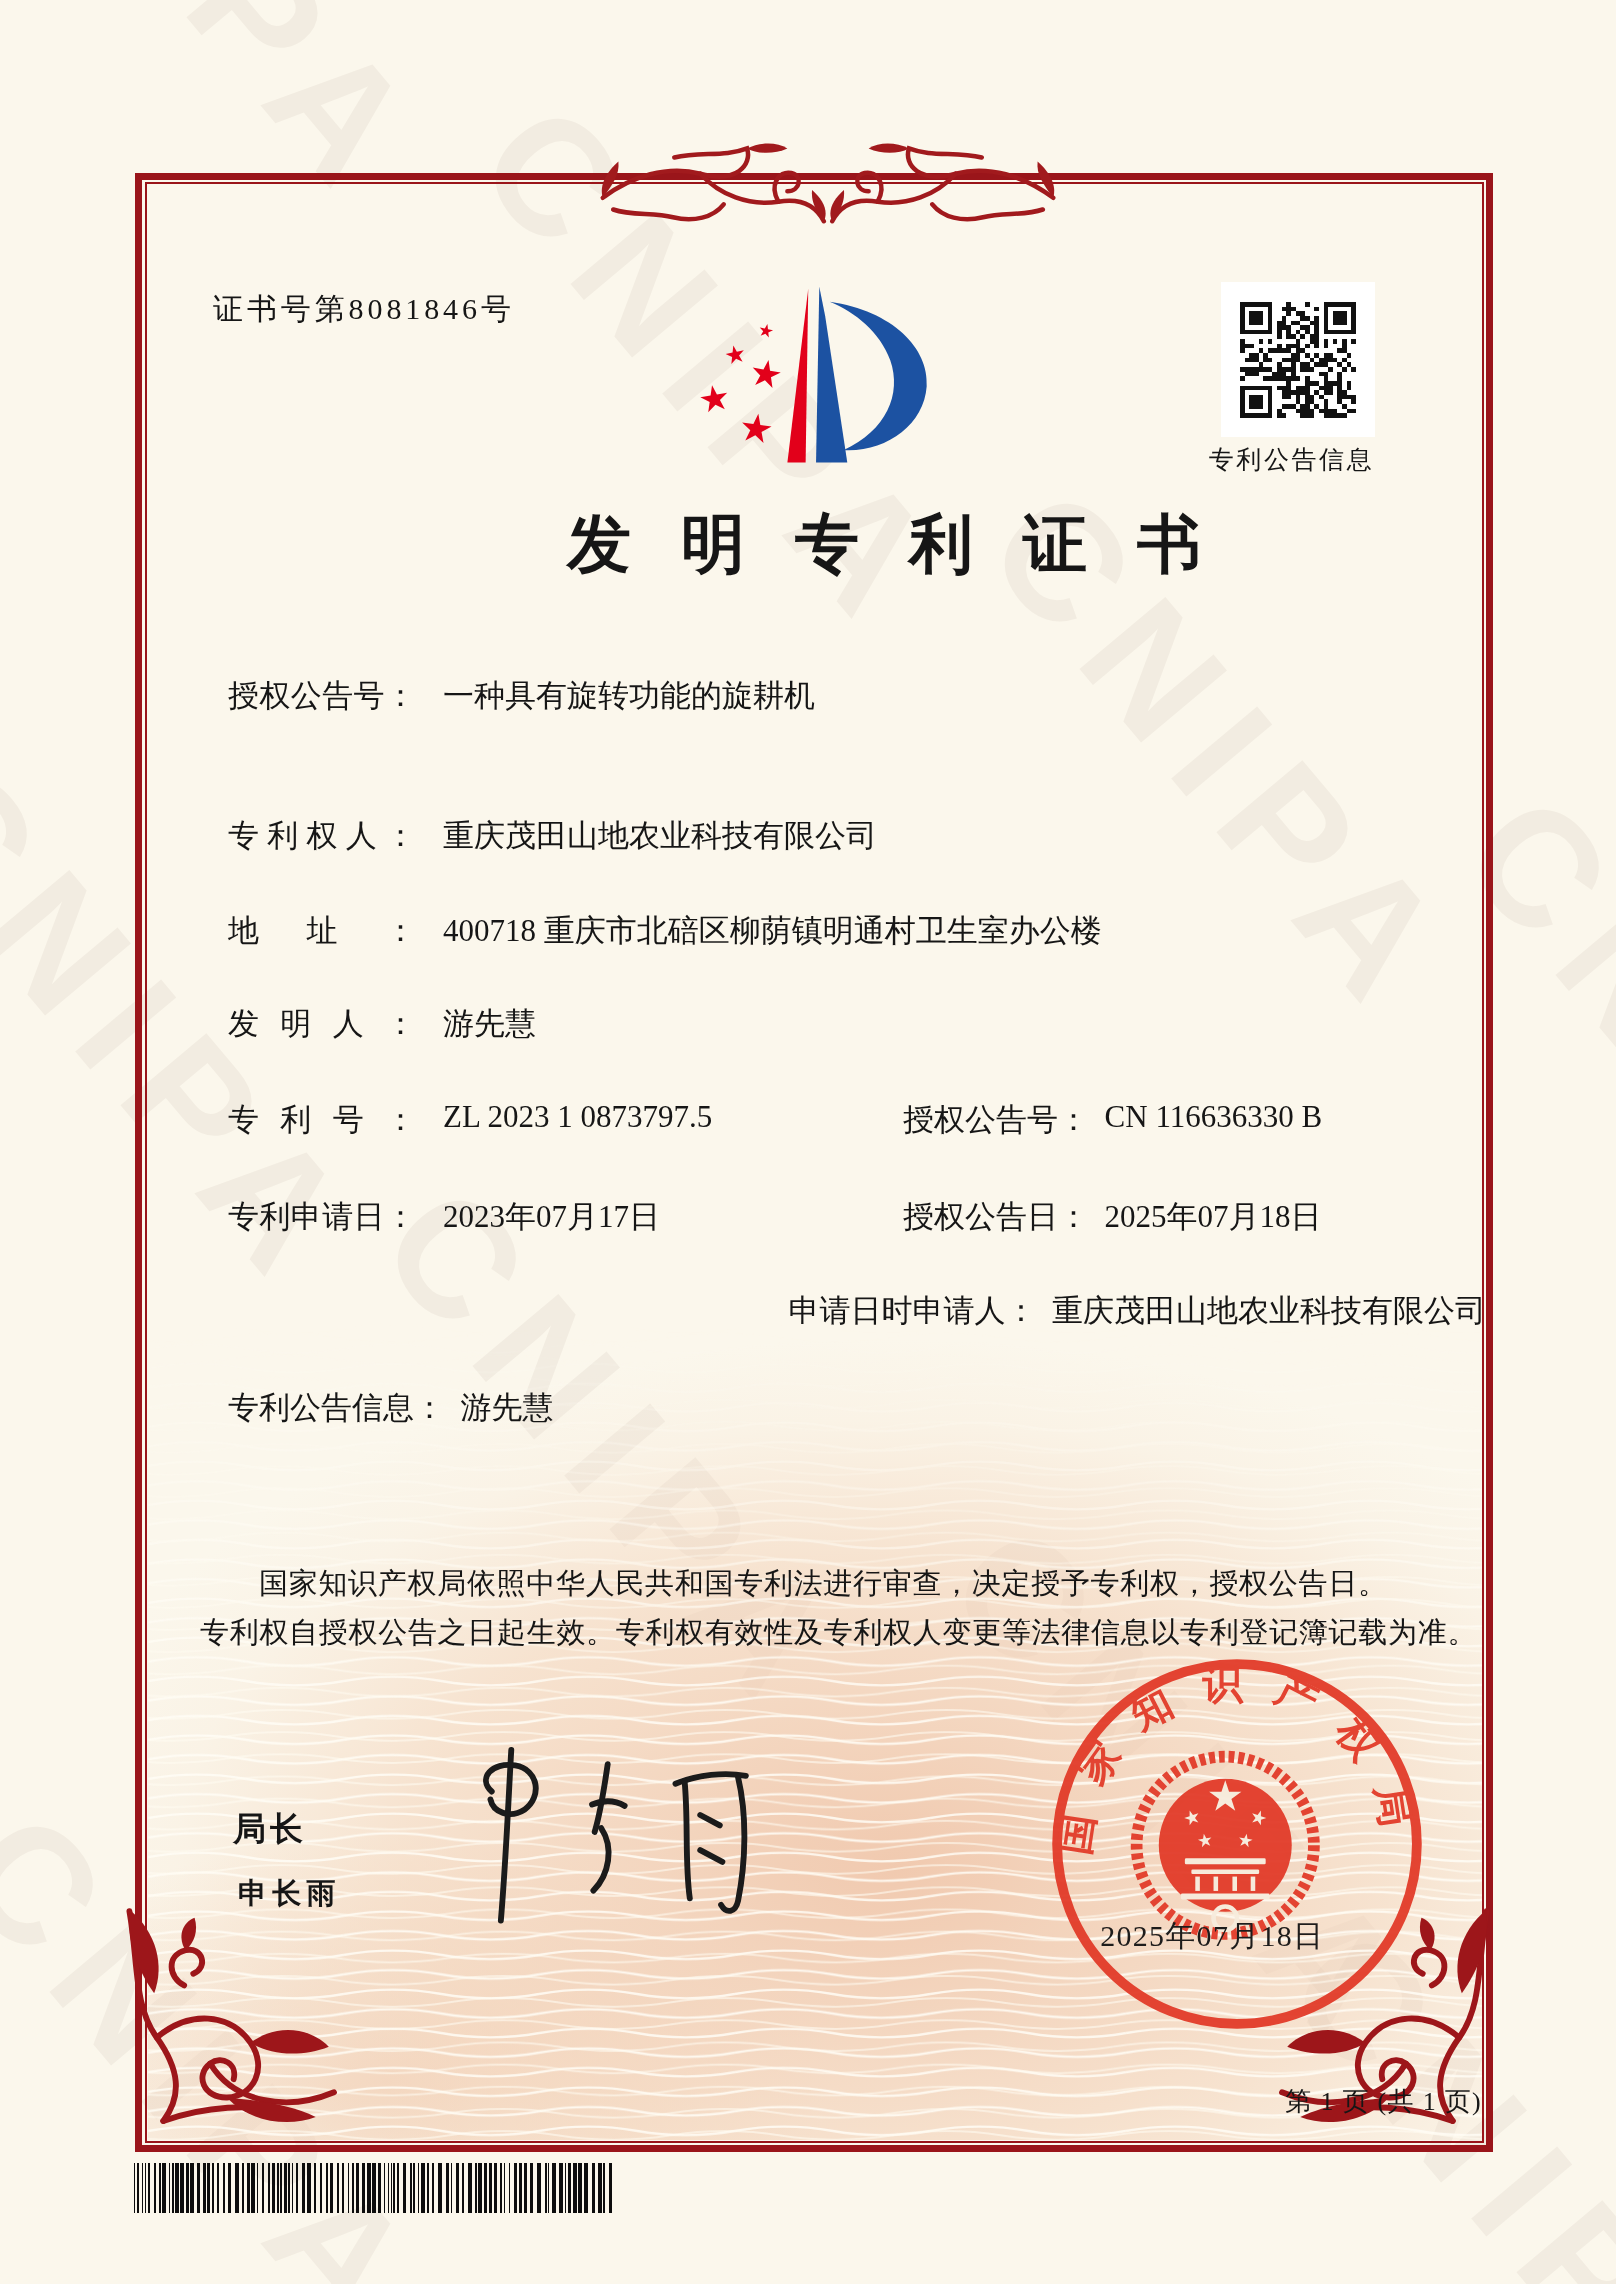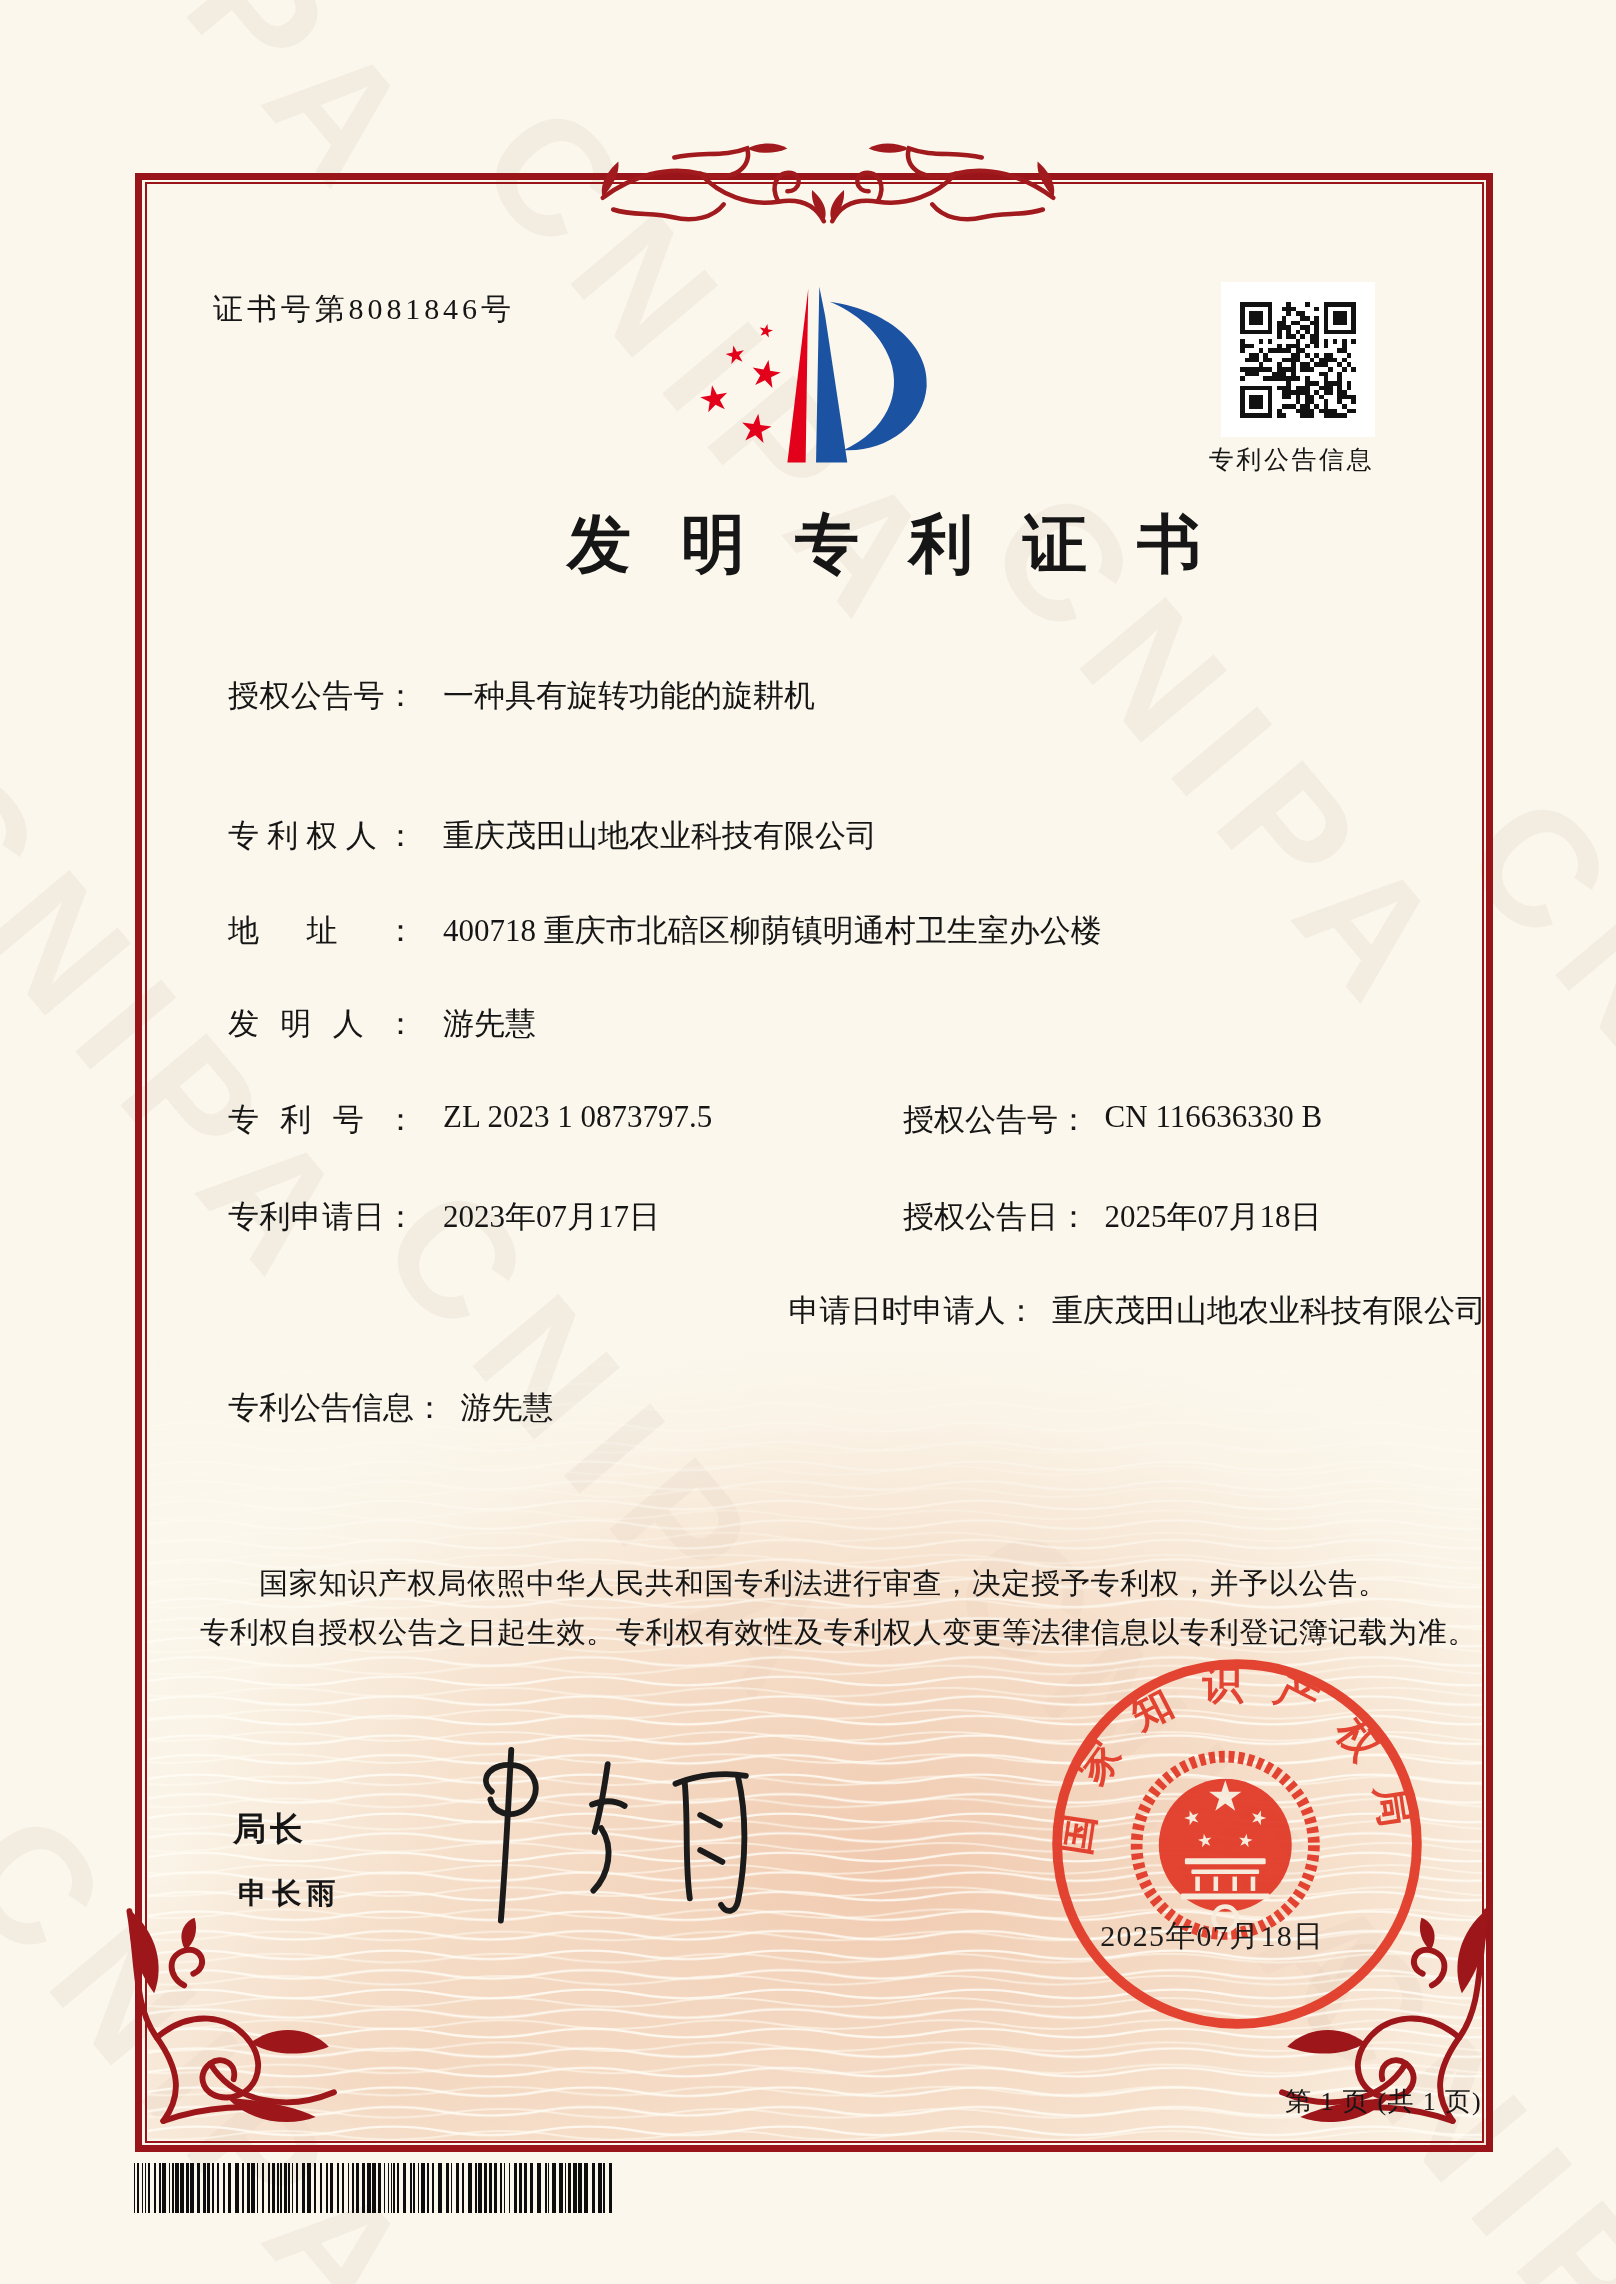--- a/index.html
+++ b/index.html
@@ -432,21 +432,21 @@
       <span class="lb-long">授权公告日：</span><span class="val-tight">2025年07月18日</span>
     </span>
   </div>
   <div class="row" style="top:1290px;text-align:right;">
     <span class="lb-long">申请日时申请人：</span><span class="val-tight">重庆茂田山地农业科技有限公司</span>
   </div>
   <div class="row" style="top:1387px;">
     <span class="lb-long">专利公告信息：</span><span class="val-tight">游先慧</span>
   </div>
 
-  <div class="notice" style="left:259px;top:1564px;">国家知识产权局依照中华人民共和国专利法进行审查，决定授予专利权，并予以公告。</div>
+  <div class="notice" style="left:259px;top:1564px;">国家知识产权局依照中华人民共和国专利法进行审查，决定授予专利权，授权公告日。</div>
   <div class="notice" style="left:200px;top:1613px;">专利权自授权公告之日起生效。专利权有效性及专利权人变更等法律信息以专利登记簿记载为准。</div>
 
   <div class="director-title">局长</div>
   <div class="director-name">申长雨</div>
 
   <svg class="signature" viewBox="0 0 640 290">
     <g stroke="#1b1b1b" fill="none" stroke-width="9" stroke-linecap="round" stroke-linejoin="round">
       <path d="M114,12 C110,80 106,180 98,274"></path>
       <path d="M84,76 C62,56 84,30 120,36 C156,42 162,84 134,104 C112,118 86,108 82,88"></path>
       <path d="M262,34 C256,74 252,104 242,138"></path>

